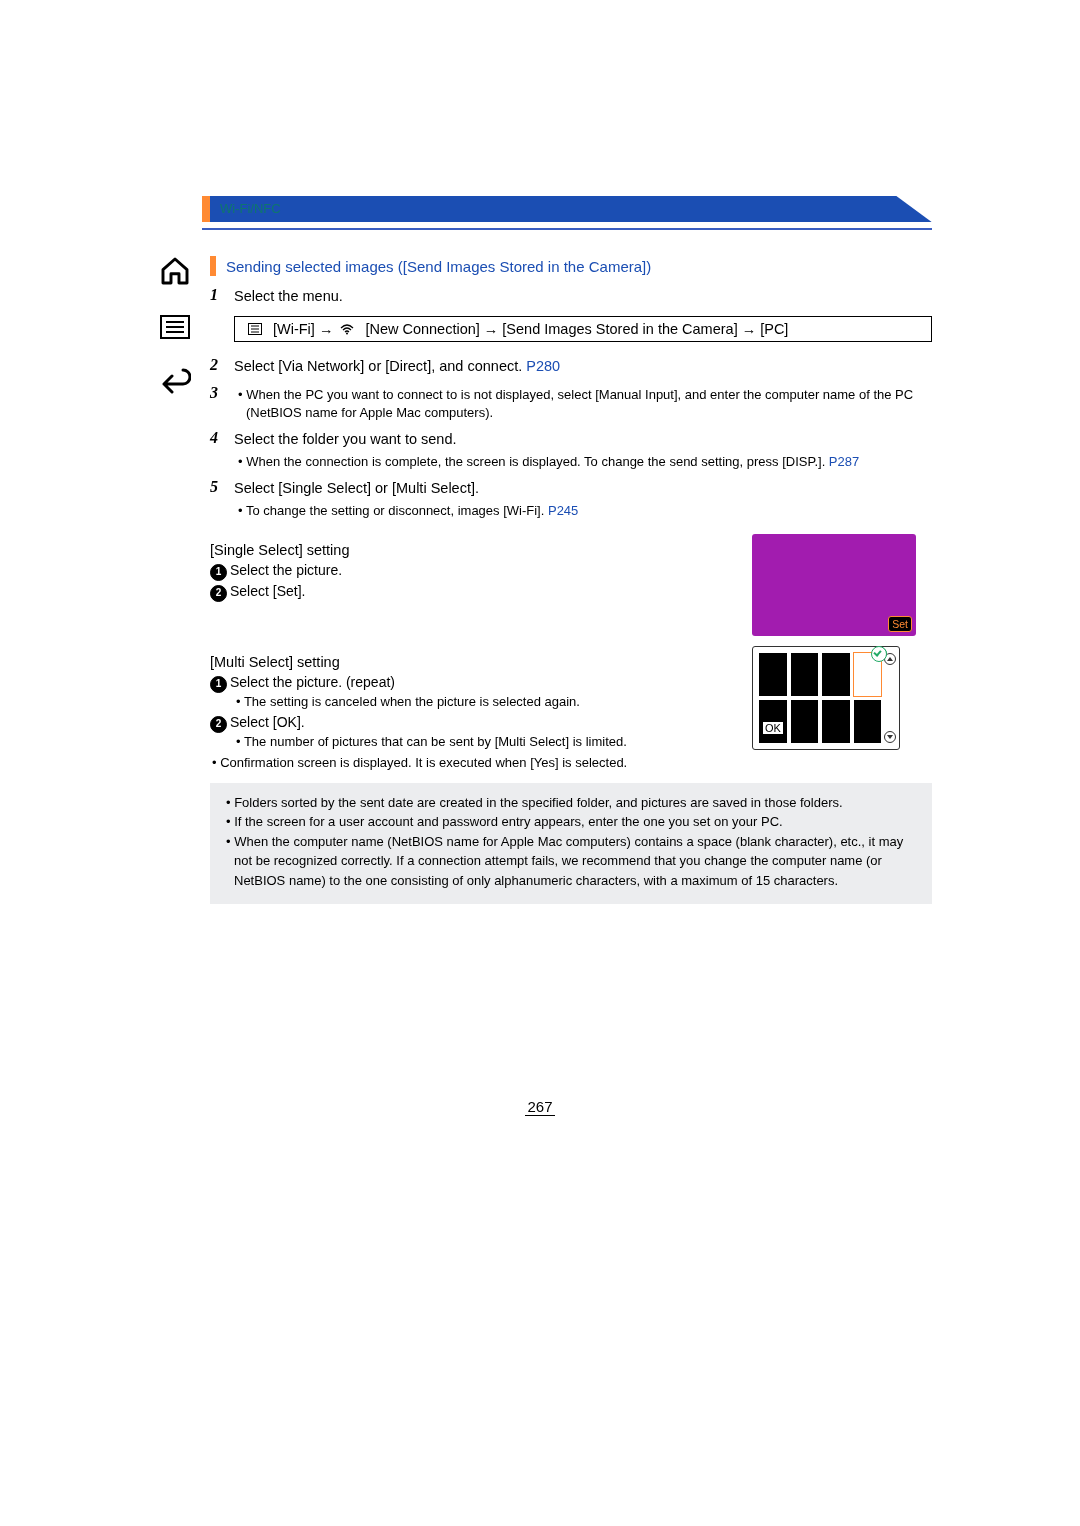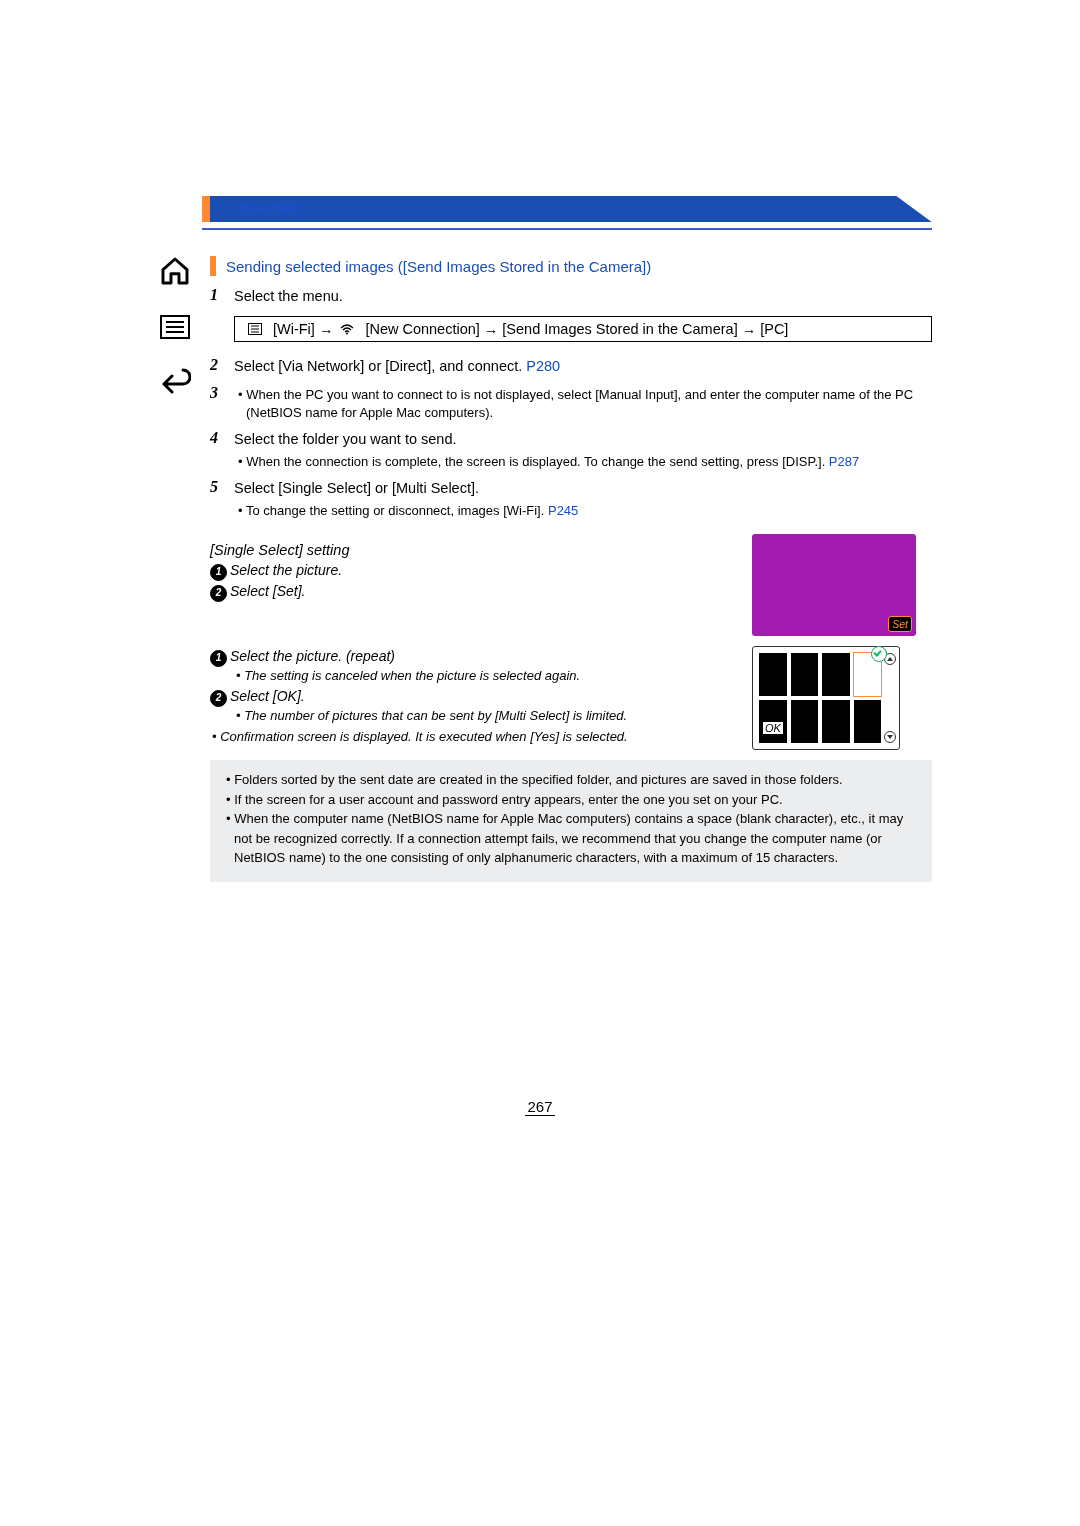--- a/index.html
+++ b/index.html
@@ -52,25 +52,24 @@
     content: "";
     position: absolute;
     left: -8px;
     top: 0;
     width: 8px;
     height: 100%;
     background: #ff8a33;
   }
   .header-text {
     position: relative;
-    color: #1d4ed8;
+    color: #0f766e;
     font-size: 13px;
     line-height: 26px;
     padding-left: 10px;
-    margin-left: 20px;
   }
   .thin-rule {
     height: 0;
     border-top: 2px solid #3a5ec1;
     margin-left: 52px;
     margin-bottom: 26px;
   }
   .content {
     margin-left: 60px;
   }
@@ -175,21 +174,20 @@
   .nested-bullet {
     font-size: 13px;
     padding-left: 14px;
     text-indent: -8px;
     line-height: 1.45;
   }
   .two-col {
     display: flex;
     gap: 20px;
     margin-bottom: 10px;
-    font-style: italic;
   }
   .two-col .left { flex: 1; }
   .two-col .right { flex: 0 0 180px; }
   .screen {
     width: 164px;
     height: 102px;
     background: #a21caf;
     border-radius: 3px;
     position: relative;
   }
@@ -445,20 +443,21 @@
       </div>
       <div class="right">
         <div class="screen">
           <div class="set-btn">Set</div>
         </div>
       </div>
     </div>
 
     <div class="two-col">
       <div class="left">
+        <div class="sub-section-heading">[Multi Select] setting</div>
         <ul class="circ-list">
           <li>
               <div class="circ-num"><span>1</span></div>
               <div class="circ-body">
                 <div>Select the picture. (repeat)</div>
                 <div class="nested-bullet">• The setting is canceled when the picture is selected again.</div>
               </div>
             </li>
           <li>
               <div class="circ-num"><span>2</span></div>

